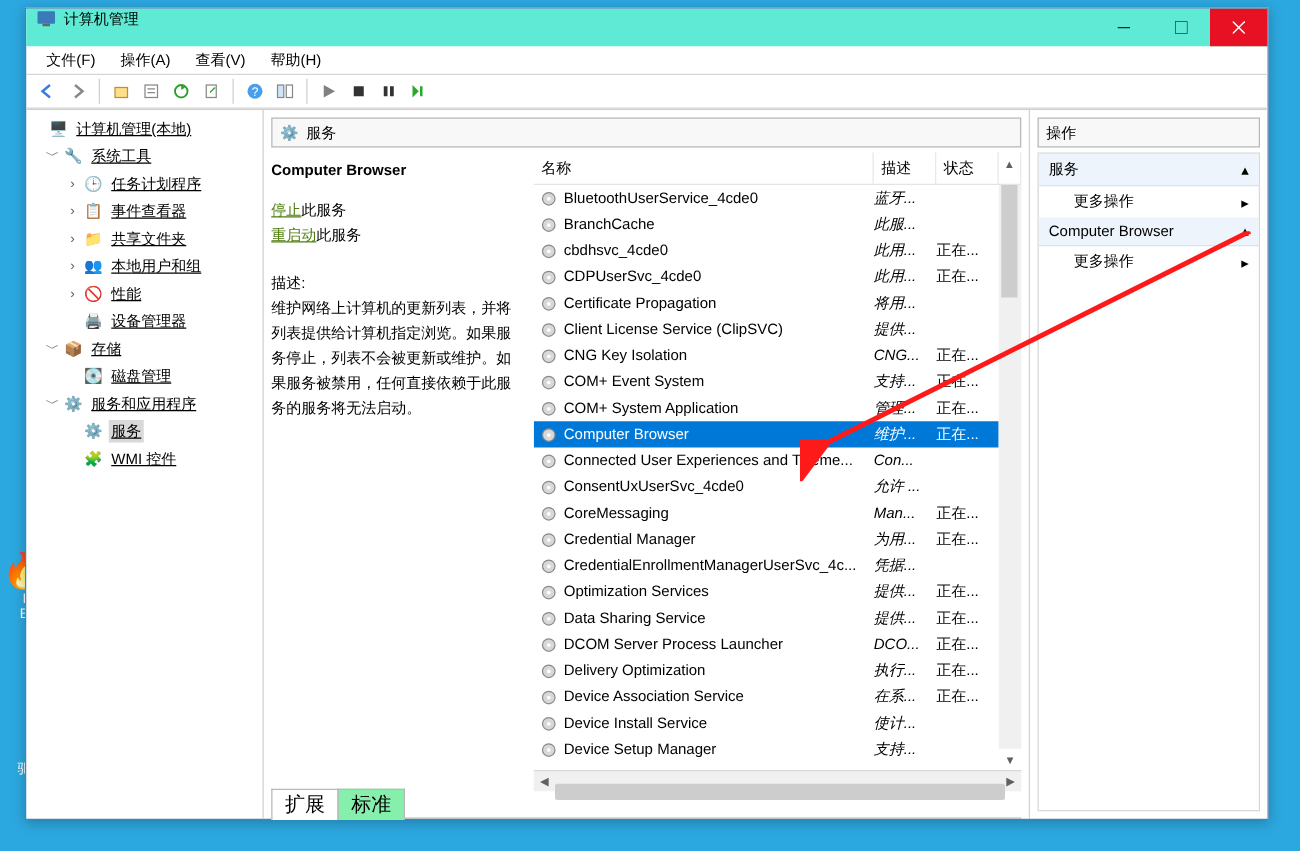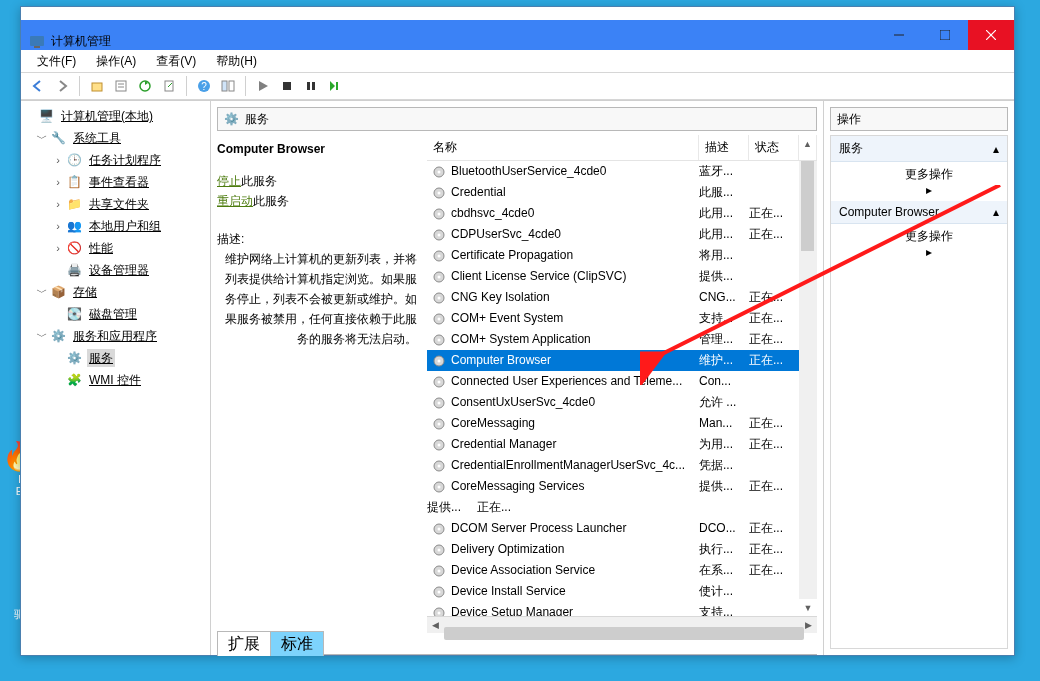--- a/index.html
+++ b/index.html
@@ -1,18 +1,18 @@
 <!DOCTYPE html>
 <html><head>
 <meta charset="utf-8">
 <style>
   * { box-sizing: border-box; font-family: "Microsoft YaHei", "Segoe UI", sans-serif; }
   body { margin: 0; background: #2ca8e0; width: 1040px; height: 681px; overflow: hidden; position: relative; }
   .window { position: absolute; left: 20px; top: 6px; width: 995px; height: 650px; background: #fff; border: 1px solid #4a80b0; display: flex; flex-direction: column; box-shadow: 0 2px 10px rgba(0,0,0,.25);}
-  .titlebar { height: 30px; background: #3b82f6; display: flex; align-items: flex-end; padding: 0 0 0 8px; color: #000; font-size: 12px; margin-top: 13px; }
+  .titlebar { height: 30px; background: #5eead4; display: flex; align-items: flex-start; padding: 0 0 0 8px; color: #000; font-size: 12px; }
   .titlebar .icon { width: 16px; height: 16px; margin-right: 6px; }
   .titlebar .spacer { flex: 1; }
   .win-btn { width: 46px; height: 30px; display: flex; align-items: center; justify-content: center; color: #000; font-size: 12px;}
   .win-btn.close { background: #e81123; color: #fff; width: 46px;}
   .win-btn.min svg, .win-btn.max svg { fill: none; stroke: #222; stroke-width: 1;}
   .menubar { height: 22px; display: flex; align-items: center; padding: 0 6px; font-size: 12px; color: #000;}
   .menubar span { padding: 2px 10px; }
   .toolbar { height: 28px; border-top: 1px solid #d6d6d6; border-bottom: 1px solid #d6d6d6; display: flex; align-items: center; padding: 0 6px; gap: 2px;}
   .tool-btn { width: 22px; height: 22px; display: flex; align-items: center; justify-content: center; border-radius: 2px;}
   .tool-sep { width: 1px; height: 20px; background: #d0d0d0; margin: 0 4px;}
@@ -36,34 +36,34 @@
   .list-header .col { padding: 4px 6px; border-right: 1px solid #e8e8e8;}
   .col-name { flex: 1; }
   .col-desc { width: 50px;}
   .col-stat { width: 50px;}
   .col-scr  { width: 18px;}
   .list { flex:1; overflow:hidden; font-size:12px; min-height:0;}
   .row { display:flex; align-items:center; padding: 1px 0; line-height: 19px;}
   .row.sel { background: #0078d7; color: #fff;}
   .row .c1 { flex:1; display:flex; align-items:center; padding-left:4px; white-space:nowrap; overflow:hidden; text-overflow:ellipsis;}
   .row .gear { width:16px; height:16px; margin-right:4px; flex-shrink:0;}
-  .row .c2 { width: 50px; white-space:nowrap; overflow:hidden;}
+  .row .c2 { width: 50px; white-space:nowrap; overflow:hidden;font-style:italic;}
   .row .c3 { width: 50px; white-space:nowrap; overflow:hidden;}
   .hscroll { height: 17px; background:#f0f0f0; border-top:1px solid #d8d8d8; display:flex; align-items:center;}
   .hscroll .arr { width:17px; height:17px; display:flex;align-items:center;justify-content:center; font-size:9px; color:#606060;}
   .hscroll .track { flex:1; background:#f0f0f0; position:relative;}
   .hscroll .thumb { position:absolute; left:0; top:2px; height:13px; width:360px; background:#cdcdcd; border-radius:2px;}
   .tabs-bottom { height: 22px; display:flex; align-items:flex-end; padding: 0 6px; font-size:16px;}
-  .tab { padding: 2px 10px 1px 10px; border: 1px solid #b8b8b8; border-bottom:none; background:#7dd3fc; margin-right:-1px; position:relative; bottom:-1px;}
+  .tab { padding: 2px 10px 1px 10px; border: 1px solid #b8b8b8; border-bottom:none; background:#86efac; margin-right:-1px; position:relative; bottom:-1px;}
   .tab.active { background:#fff;}
   .actions { width: 190px; font-size:12px; display:flex; flex-direction:column;}
   .actions-header { height: 24px; border: 1px solid #b8b8b8; margin: 6px 6px 0 6px; background: #f8f8f8; display:flex; align-items:center; padding:0 6px;}
   .actions-body { flex:1; margin: 4px 6px 6px 6px; border:1px solid #d8d8d8;}
   .agroup { background:#eef4fb; padding: 4px 8px; display:flex; align-items:center; justify-content:space-between; border-bottom:1px solid #d8e4f0;}
-  .aitem { padding: 4px 8px 4px 28px; display:flex; align-items:center; justify-content:flex-end;flex-direction:column;}
+  .aitem { padding: 4px 8px 4px 28px; display:flex; align-items:center; justify-content:space-between;}
   .arrow { position:absolute; pointer-events:none;}
   svg.arrow { left: 640px; top: 185px; width: 380px; height: 200px;}
   .desktop-icons { position:absolute; left:2px; top:440px; color:#fff; font-size:11px; text-align:center;}
   .vscroll-col { display:flex; flex-direction:column; width: 18px;}
   .vscroll-col .arr { height:17px; display:flex; align-items:center; justify-content:center; font-size:9px; color:#606060;}
   .vscroll-col .track { flex:1; background:#f0f0f0; position:relative;}
   .vscroll-col .thumb { position:absolute; top:0; left:2px; width:13px; height:90px; background:#cdcdcd;}
   .gear svg { display:block;}
 </style>
 </head>
@@ -261,21 +261,21 @@
         <span>⚙️</span>
         <span>服务</span>
       </div>
       <div class="center-body">
         <div class="detail">
           <div class="name">Computer Browser</div>
           <div><a href="#">停止</a><span>此服务</span></div>
           <div><a href="#">重启动</a><span>此服务</span></div>
           <div style="height:18px;"></div>
           <div>描述:</div>
-          <div style="line-height:20px;text-align:right;">维护网络上计算机的更新列表，并将列表提供给计算机指定浏览。如果服务停止，列表不会被更新或维护。如果服务被禁用，任何直接依赖于此服务的服务将无法启动。</div>
+          <div style="line-height:20px;">维护网络上计算机的更新列表，并将列表提供给计算机指定浏览。如果服务停止，列表不会被更新或维护。如果服务被禁用，任何直接依赖于此服务的服务将无法启动。</div>
         </div>
         <div class="list-wrap">
           <div class="list-header">
             <div class="col col-name">名称</div>
             <div class="col col-desc">描述</div>
             <div class="col col-stat">状态</div>
             <div class="col col-scr vscroll-col" style="padding:0;">
               <div class="arr">▲</div>
             </div>
           </div>
@@ -295,21 +295,21 @@
                   <div class="c3"></div>
                 </div>
                 <div class="row">
                   <div class="c1">
                     <span class="gear">
                       <svg width="16" height="16">
                         <circle cx="8" cy="8" r="5" fill="#d8d8d8" stroke="#8a8a8a"></circle>
                         <circle cx="8" cy="8" r="1.5" fill="#fff"></circle>
                       </svg>
                     </span>
-                    <span>Credential</span>
+                    <span>BranchCache</span>
                   </div>
                   <div class="c2">此服...</div>
                   <div class="c3"></div>
                 </div>
                 <div class="row">
                   <div class="c1">
                     <span class="gear">
                       <svg width="16" height="16">
                         <circle cx="8" cy="8" r="5" fill="#d8d8d8" stroke="#8a8a8a"></circle>
                         <circle cx="8" cy="8" r="1.5" fill="#fff"></circle>
@@ -477,26 +477,35 @@
                   <div class="c3"></div>
                 </div>
                 <div class="row">
                   <div class="c1">
                     <span class="gear">
                       <svg width="16" height="16">
                         <circle cx="8" cy="8" r="5" fill="#d8d8d8" stroke="#8a8a8a"></circle>
                         <circle cx="8" cy="8" r="1.5" fill="#fff"></circle>
                       </svg>
                     </span>
-                    <span>CoreMessaging Services</span>
+                    <span>Optimization Services</span>
                   </div>
                   <div class="c2">提供...</div>
                   <div class="c3">正在...</div>
                 </div>
                 <div class="row">
+                  <div class="c1">
+                    <span class="gear">
+                      <svg width="16" height="16">
+                        <circle cx="8" cy="8" r="5" fill="#d8d8d8" stroke="#8a8a8a"></circle>
+                        <circle cx="8" cy="8" r="1.5" fill="#fff"></circle>
+                      </svg>
+                    </span>
+                    <span>Data Sharing Service</span>
+                  </div>
                   <div class="c2">提供...</div>
                   <div class="c3">正在...</div>
                 </div>
                 <div class="row">
                   <div class="c1">
                     <span class="gear">
                       <svg width="16" height="16">
                         <circle cx="8" cy="8" r="5" fill="#d8d8d8" stroke="#8a8a8a"></circle>
                         <circle cx="8" cy="8" r="1.5" fill="#fff"></circle>
                       </svg>

